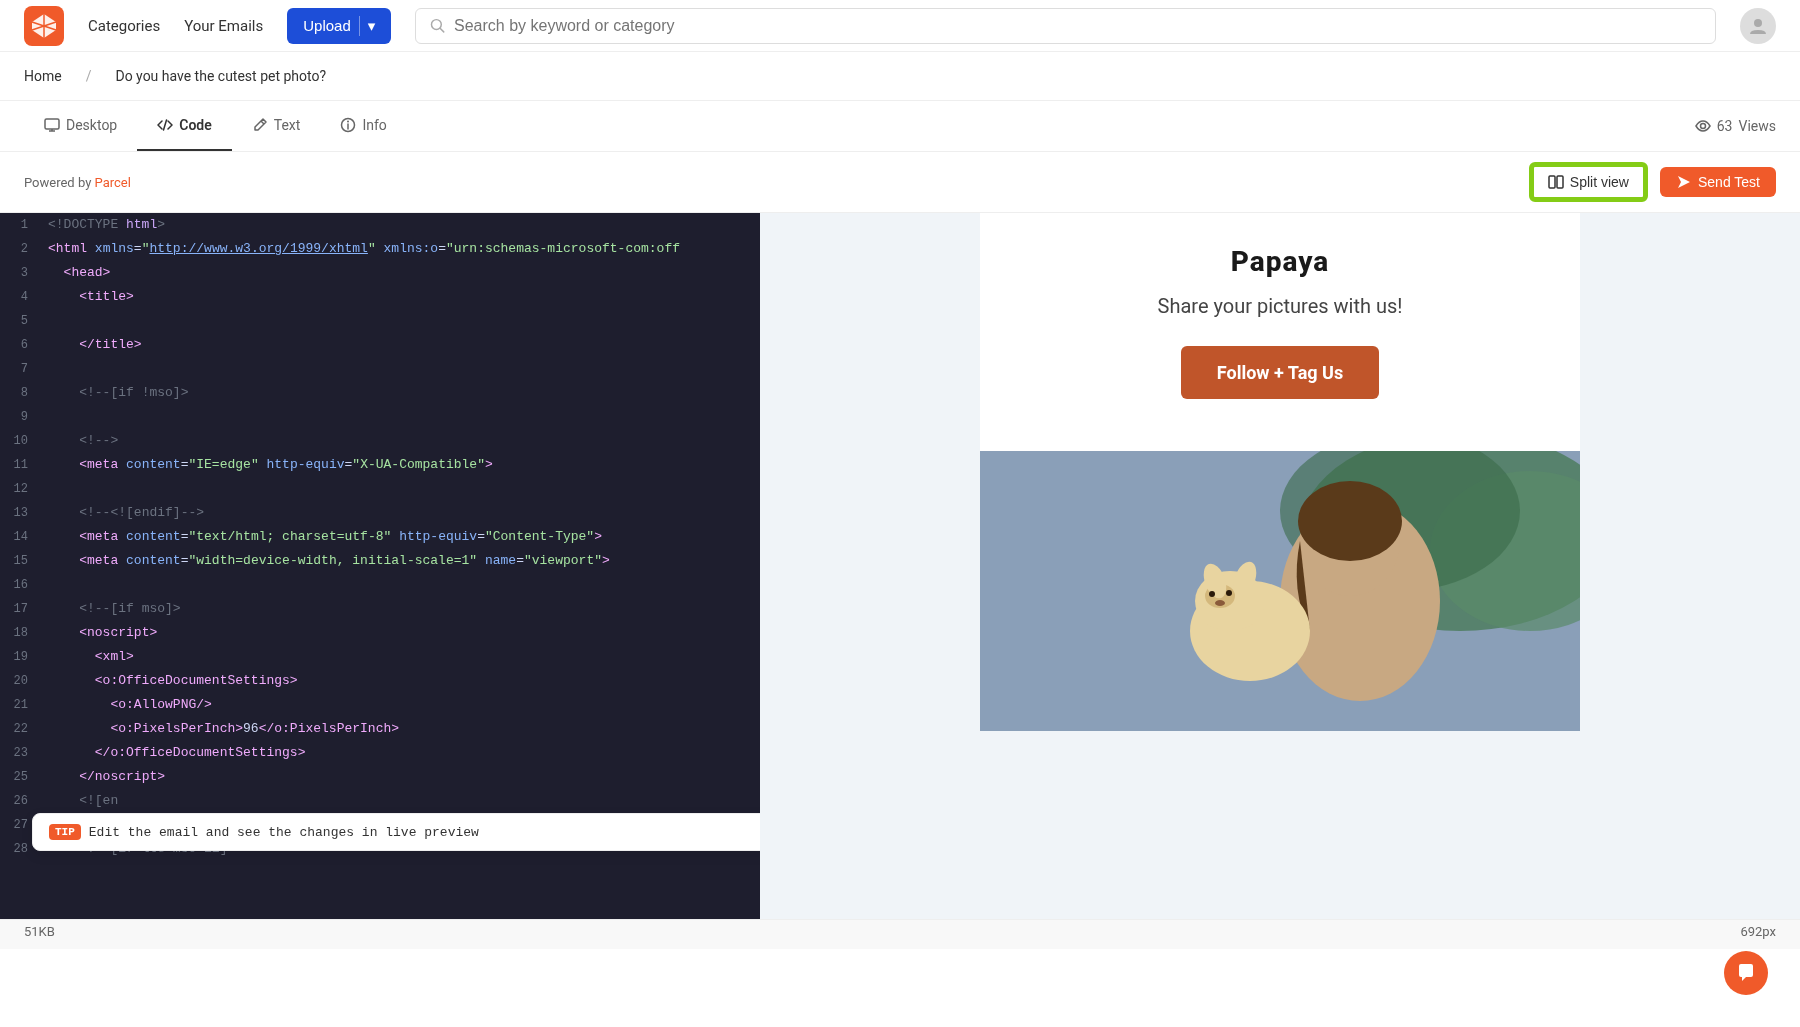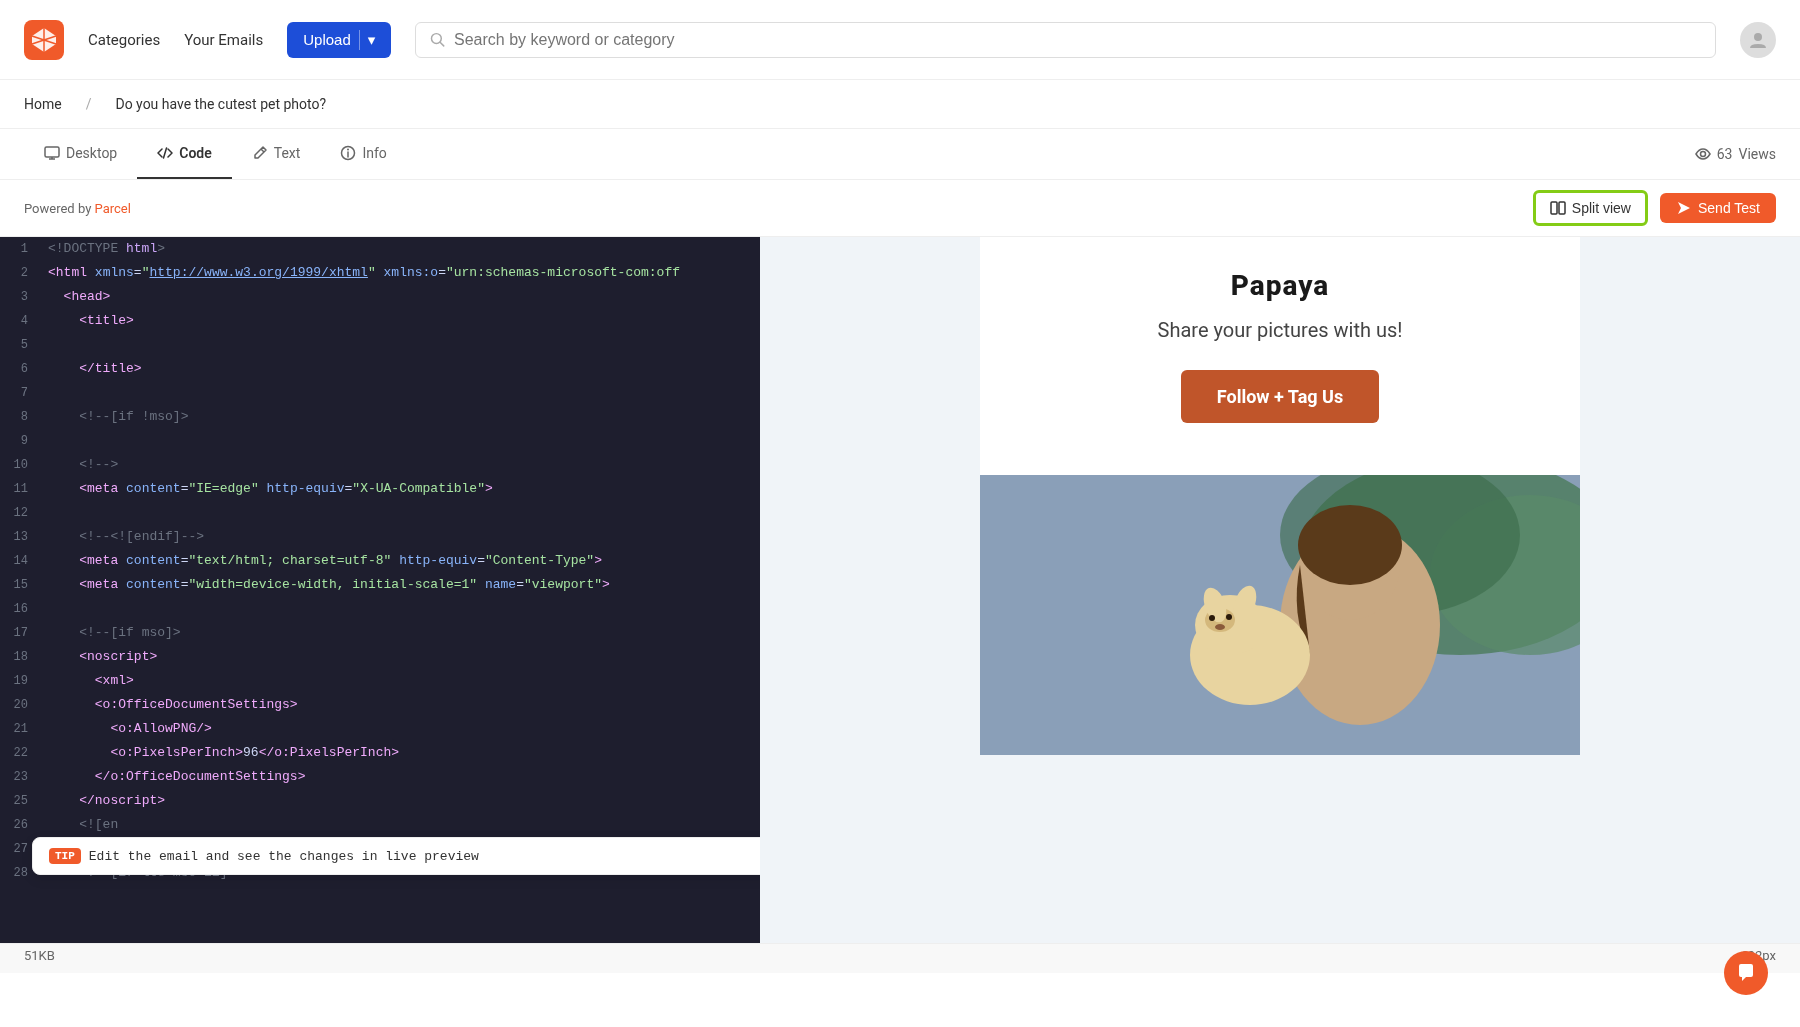--- a/index.html
+++ b/index.html
@@ -3,21 +3,21 @@
   <meta charset="utf-8">
   <style>
     * { box-sizing: border-box; margin: 0; padding: 0; }
     body { font-family: -apple-system, BlinkMacSystemFont, 'Segoe UI', Roboto, sans-serif; background: #fff; color: #333; }
 
     
     .header {
       display: flex;
       align-items: center;
       padding: 0 24px;
-      height: 80px;
+      height: 52px;
       border-bottom: 1px solid #eee;
       gap: 24px;
     }
     .logo {
       display: flex;
       align-items: center;
       gap: 8px;
     }
     .logo-icon {
       width: 40px;
@@ -149,21 +149,21 @@
     }
     .toolbar-right {
       display: flex;
       gap: 12px;
       align-items: center;
     }
     .split-view-btn {
       display: flex;
       align-items: center;
       gap: 6px;
-      border: 3px solid #84cc16;
+      border: 5px solid #84cc16;
       border-radius: 6px;
       padding: 7px 14px;
       font-size: 14px;
       cursor: pointer;
       background: white;
       color: #333;
     }
     .send-test-btn {
       display: flex;
       align-items: center;

